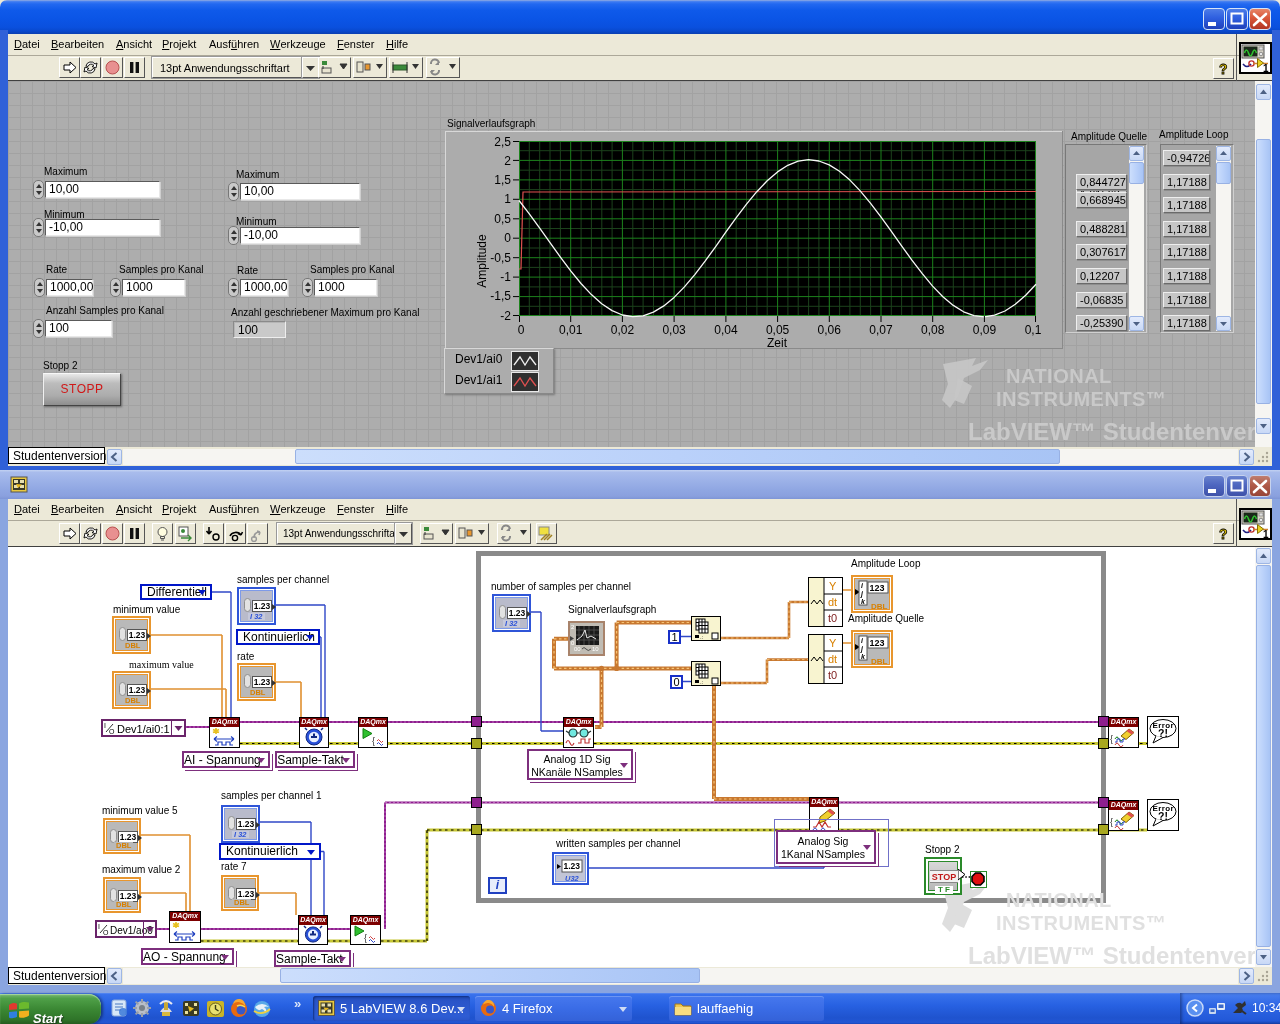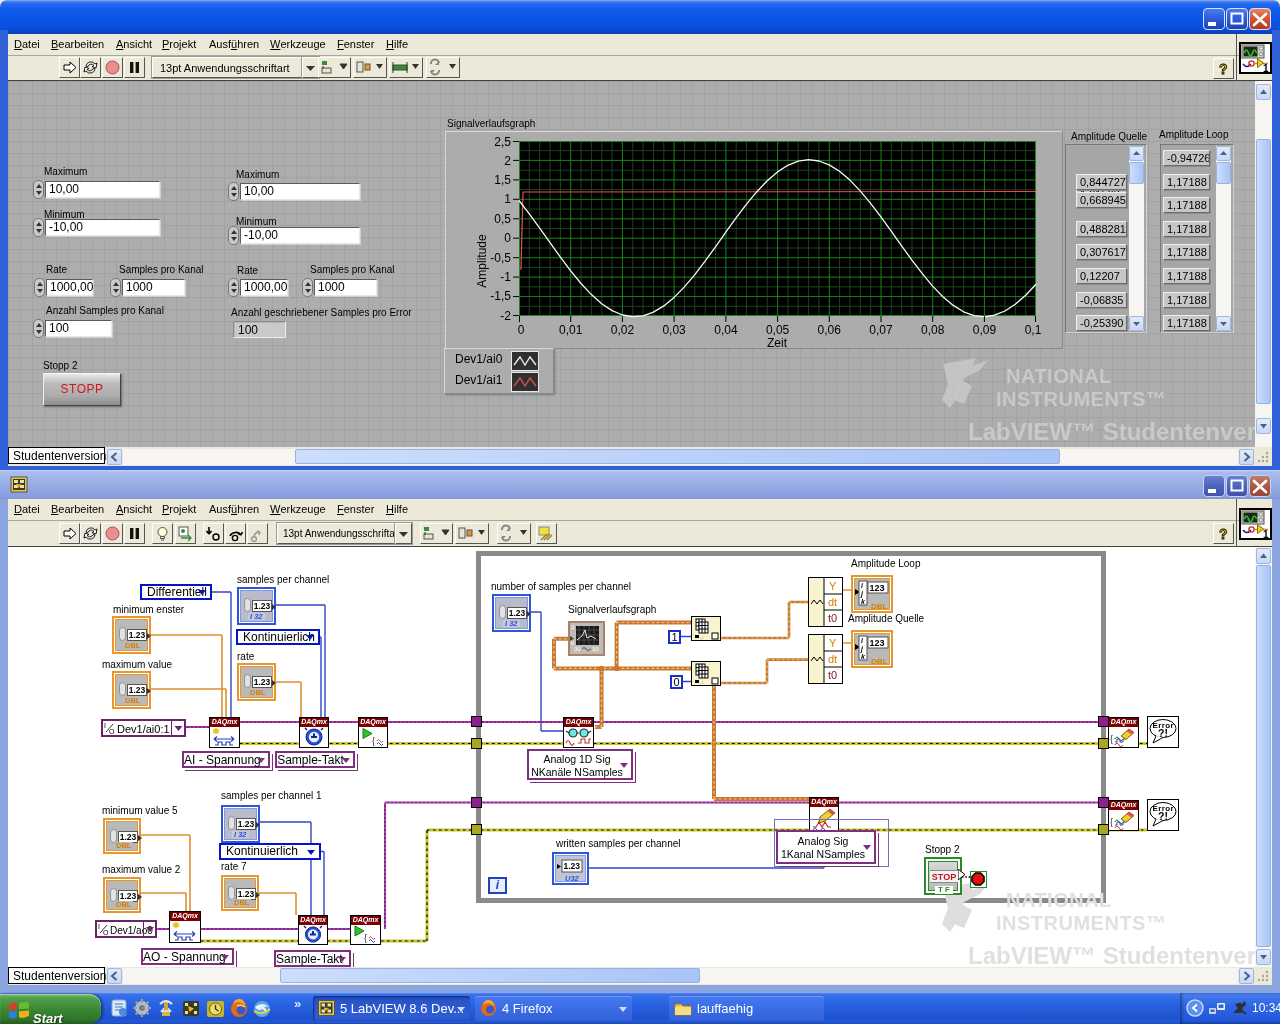--- a/index.html
+++ b/index.html
@@ -179,21 +179,21 @@
 <div class="nfield" style="left:232px;top:102px;width:120px;height:17px;">10,00</div>
 <div class="lbl" style="left:228px;top:135px;">Minimum</div>
 <div class="spin" style="left:220px;top:145px;"></div>
 <div class="nfield" style="left:232px;top:146px;width:120px;height:17px;">-10,00</div>
 <div class="lbl" style="left:229px;top:184px;">Rate</div>
 <div class="spin" style="left:220px;top:197px;"></div>
 <div class="nfield" style="left:232px;top:198px;width:48px;height:17px;">1000,00</div>
 <div class="lbl" style="left:302px;top:183px;">Samples pro Kanal</div>
 <div class="spin" style="left:294px;top:197px;"></div>
 <div class="nfield" style="left:306px;top:198px;width:63px;height:17px;">1000</div>
-<div class="lbl" style="left:223px;top:226px;">Anzahl geschriebener Samples pro Error</div>
+<div class="lbl" style="left:223px;top:226px;">Anzahl geschriebener Maximum pro Kanal</div>
 <div class="scellL" style="left:225px;top:240px;width:53px;height:17px;line-height:16px;">100</div>
 <div class="lbl" style="left:439px;top:37px;">Signalverlaufsgraph</div>
 <svg class="abs" style="left:437px;top:50px;" width="618" height="218" viewBox="0 0 618 218">
 <rect x="0" y="0" width="618" height="218" fill="#ACACAC"></rect>
 <path d="M0 217.5 H618 M617.5 0 V218" stroke="#8A8A8A"></path>
 <path d="M0 0.5 H617 M0.5 0 V217" stroke="#D8D8D8"></path>
 <rect x="74" y="10" width="517" height="175" fill="#000"></rect>
 <g stroke="#1C421C">
 <path d="M84.3 10 V185 M94.7 10 V185 M105 10 V185 M115.4 10 V185 M136.1 10 V185 M146.4 10 V185 M156.8 10 V185 M167.1 10 V185 M187.8 10 V185 M198.1 10 V185 M208.5 10 V185 M218.8 10 V185 M239.5 10 V185 M249.8 10 V185 M260.2 10 V185 M270.5 10 V185 M291.2 10 V185 M301.5 10 V185 M311.9 10 V185 M322.2 10 V185 M342.9 10 V185 M353.2 10 V185 M363.6 10 V185 M373.9 10 V185 M394.6 10 V185 M404.9 10 V185 M415.3 10 V185 M425.6 10 V185 M446.3 10 V185 M456.6 10 V185 M467 10 V185 M477.3 10 V185 M498 10 V185 M508.3 10 V185 M518.7 10 V185 M529 10 V185 M549.7 10 V185 M560 10 V185 M570.4 10 V185 M580.7 10 V185"></path>
 <path d="M74 19.7 H591 M74 39.2 H591 M74 58.6 H591 M74 78.1 H591 M74 97.5 H591 M74 117 H591 M74 136.4 H591 M74 155.9 H591 M74 175.3 H591"></path>
@@ -574,29 +574,29 @@
 
 <div class="abs" style="left:463px;top:169px;width:11px;height:11px;background:#8E1F8E;border:1px solid #000;"></div>
 <div class="abs" style="left:463px;top:191px;width:11px;height:11px;background:#A8A820;border:1px solid #000;"></div>
 <div class="abs" style="left:463px;top:250px;width:11px;height:11px;background:#8E1F8E;border:1px solid #000;"></div>
 <div class="abs" style="left:463px;top:277px;width:11px;height:11px;background:#A8A820;border:1px solid #000;"></div>
 <div class="abs" style="left:1090px;top:169px;width:11px;height:11px;background:#8E1F8E;border:1px solid #000;"></div>
 <div class="abs" style="left:1090px;top:191px;width:11px;height:11px;background:#A8A820;border:1px solid #000;"></div>
 <div class="abs" style="left:1090px;top:250px;width:11px;height:11px;background:#8E1F8E;border:1px solid #000;"></div>
 <div class="abs" style="left:1090px;top:277px;width:11px;height:11px;background:#A8A820;border:1px solid #000;"></div>
 <div id="dnodes">
-<div class="lbl" style="left:105px;top:57px;">minimum enster</div>
+<div class="lbl" style="left:105px;top:57px;">minimum value</div>
 <div class="ctl ctlDBL" style="left:104px;top:69px;">
         <div class="ctlin">
           <div class="cspin"></div>
           <div class="c123">1.23</div>
           <div class="ctag">DBL</div>
         </div>
       </div>
-<div class="lbl" style="left:94px;top:112px;">maximum value</div>
+<div class="lbl" style="left:121px;top:112px;font-family:Liberation Serif, serif;">maximum value</div>
 <div class="ctl ctlDBL" style="left:104px;top:124px;">
         <div class="ctlin">
           <div class="cspin"></div>
           <div class="c123">1.23</div>
           <div class="ctag">DBL</div>
         </div>
       </div>
 <div class="enum" style="left:132px;top:37px;width:72px;height:16px;font-size:12px;line-height:12px;">Differentiell<span class="dn"></span></div>
 <div class="lbl" style="left:229px;top:27px;">samples per channel</div>
 <div class="ctl ctlI32" style="left:229px;top:40px;">

